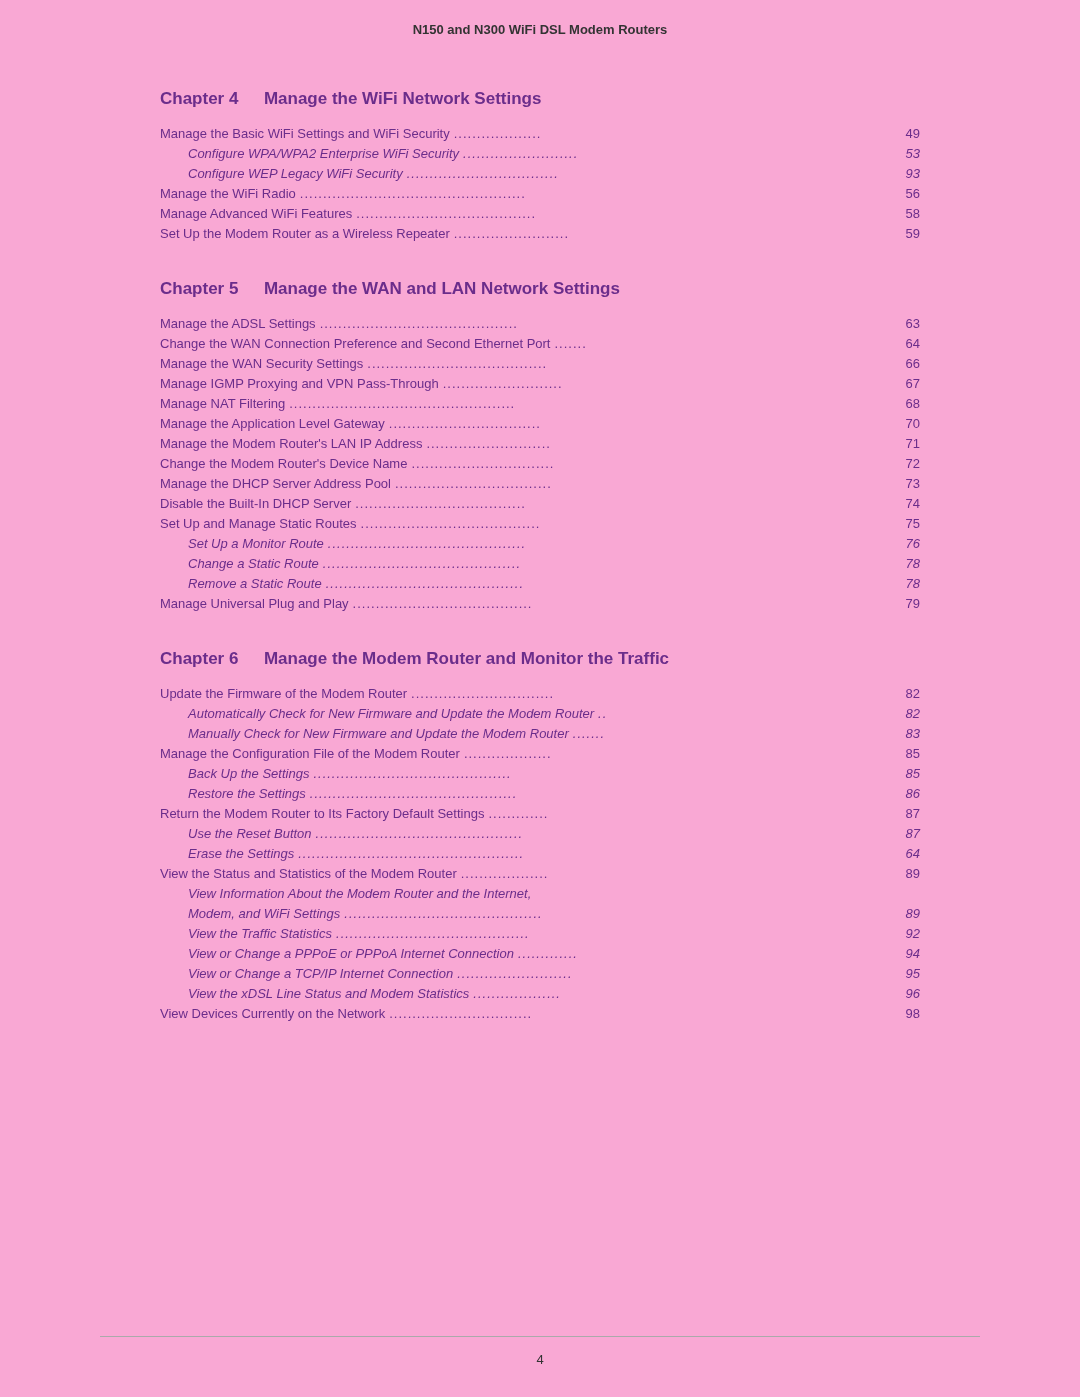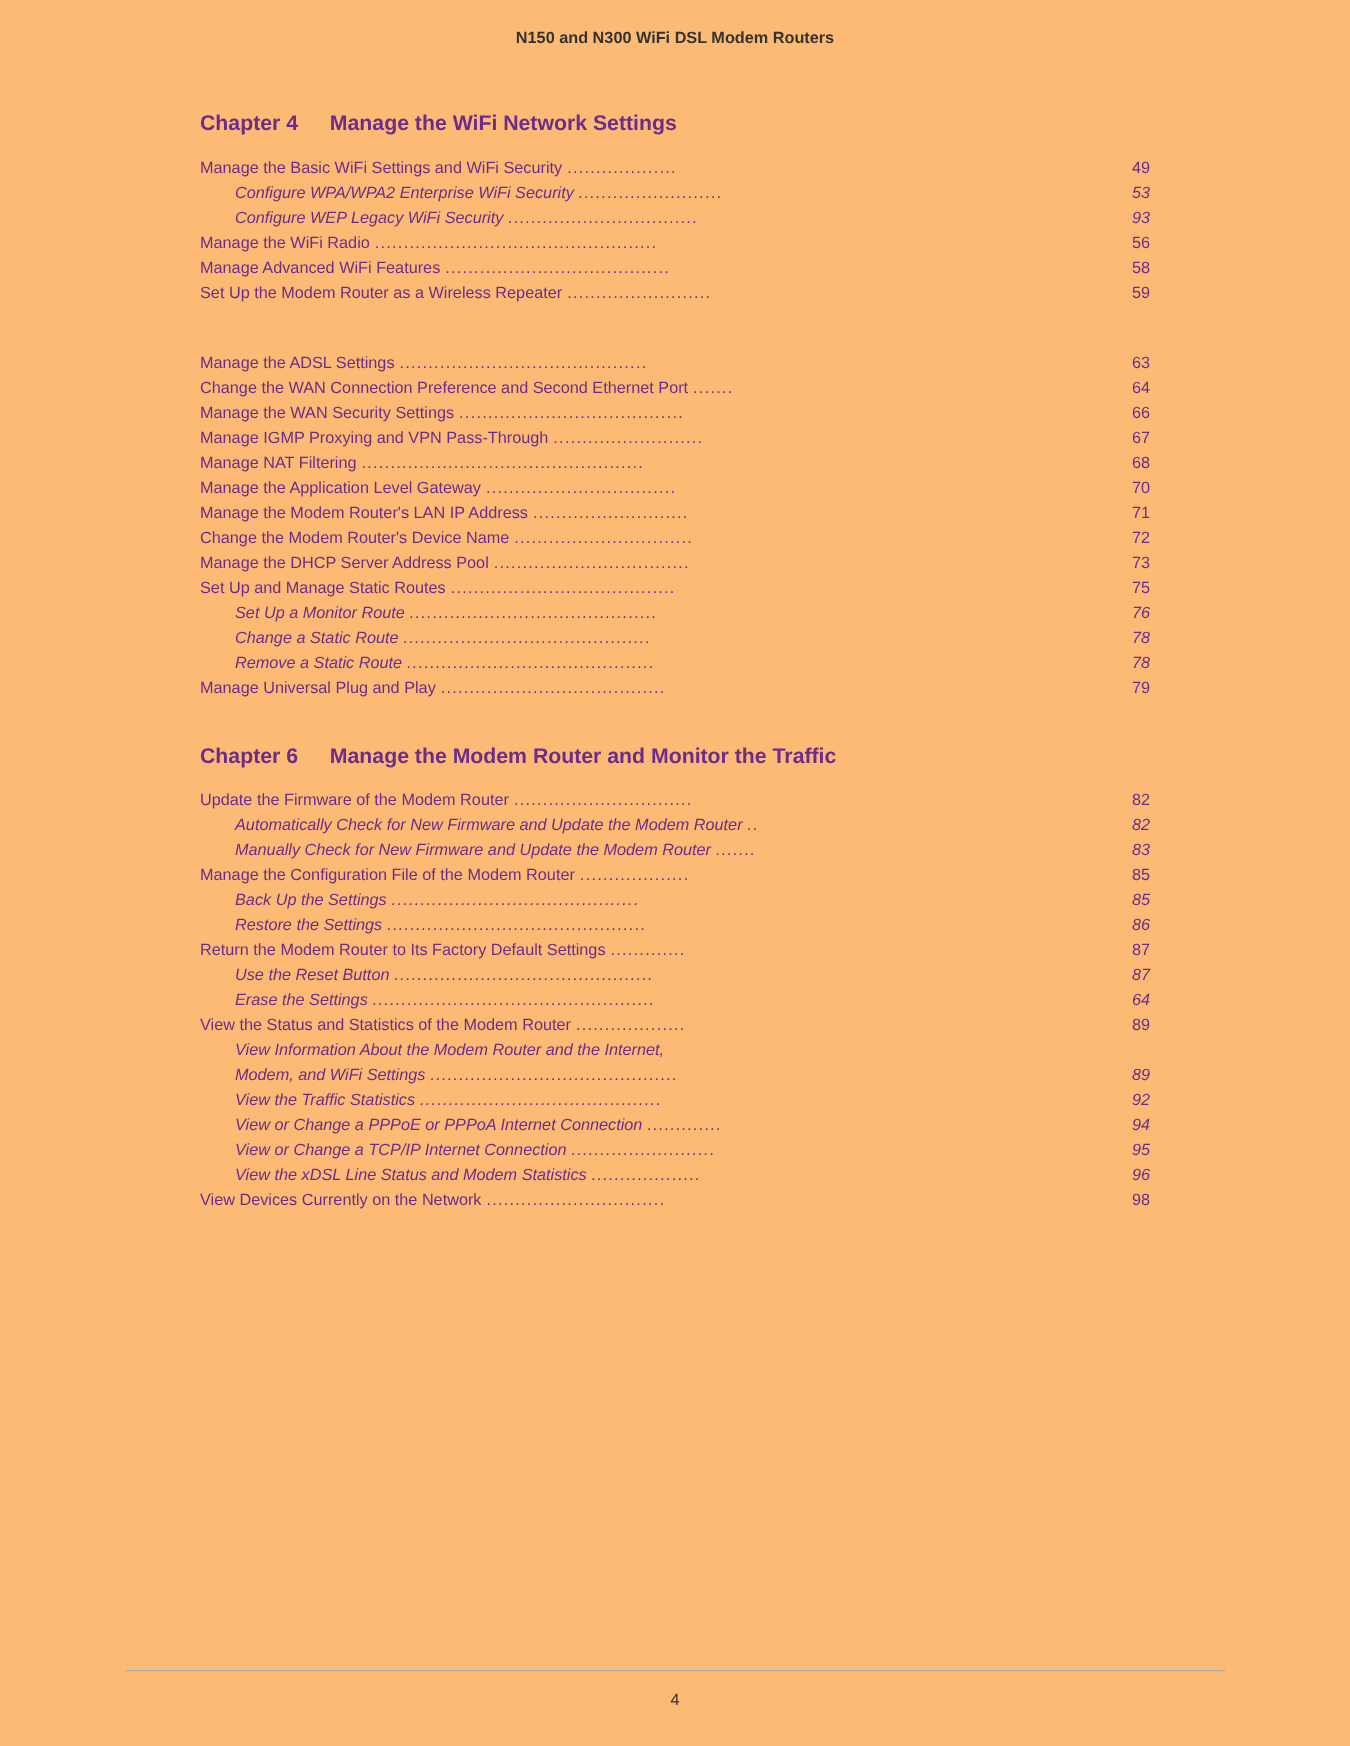--- a/index.html
+++ b/index.html
@@ -14,21 +14,21 @@
       font-size: 13px;
       color: #333333;
       width: 1080px;
       min-height: 1397px;
       position: relative;
     }
 
     .page-container {
       width: 1080px;
       min-height: 1397px;
-      background: #fdba74;
+      background: #f9a8d4;
       padding: 0;
       position: relative;
     }
 
     .header {
       text-align: center;
       padding: 22px 0 10px 0;
       font-size: 13px;
       font-weight: bold;
       color: #333;
@@ -175,20 +175,21 @@
           <li class="toc-item">
             <a class="toc-link" href="#">
               <span class="toc-title">Set Up the Modem Router as a Wireless Repeater</span>
               <span class="toc-dots">.........................</span>
               <span class="toc-page">59</span>
             </a>
           </li>
         </ul>
       </div>
       <div class="chapter-section">
+        <div class="chapter-heading"><span class="chapter-label">Chapter 5</span>&nbsp;&nbsp;<span>Manage the WAN and LAN Network Settings</span></div>
         <ul class="toc-list">
           <li class="toc-item">
             <a class="toc-link" href="#">
               <span class="toc-title">Manage the ADSL Settings</span>
               <span class="toc-dots">...........................................</span>
               <span class="toc-page">63</span>
             </a>
           </li>
           <li class="toc-item">
             <a class="toc-link" href="#">
@@ -237,20 +238,27 @@
               <span class="toc-title">Change the Modem Router's Device Name</span>
               <span class="toc-dots">...............................</span>
               <span class="toc-page">72</span>
             </a>
           </li>
           <li class="toc-item">
             <a class="toc-link" href="#">
               <span class="toc-title">Manage the DHCP Server Address Pool</span>
               <span class="toc-dots">..................................</span>
               <span class="toc-page">73</span>
+            </a>
+          </li>
+          <li class="toc-item">
+            <a class="toc-link" href="#">
+              <span class="toc-title">Disable the Built-In DHCP Server</span>
+              <span class="toc-dots">.....................................</span>
+              <span class="toc-page">74</span>
             </a>
           </li>
           <li class="toc-item">
             <a class="toc-link" href="#">
               <span class="toc-title">Set Up and Manage Static Routes</span>
               <span class="toc-dots">.......................................</span>
               <span class="toc-page">75</span>
             </a>
           </li>
           <li class="toc-item indent1">

